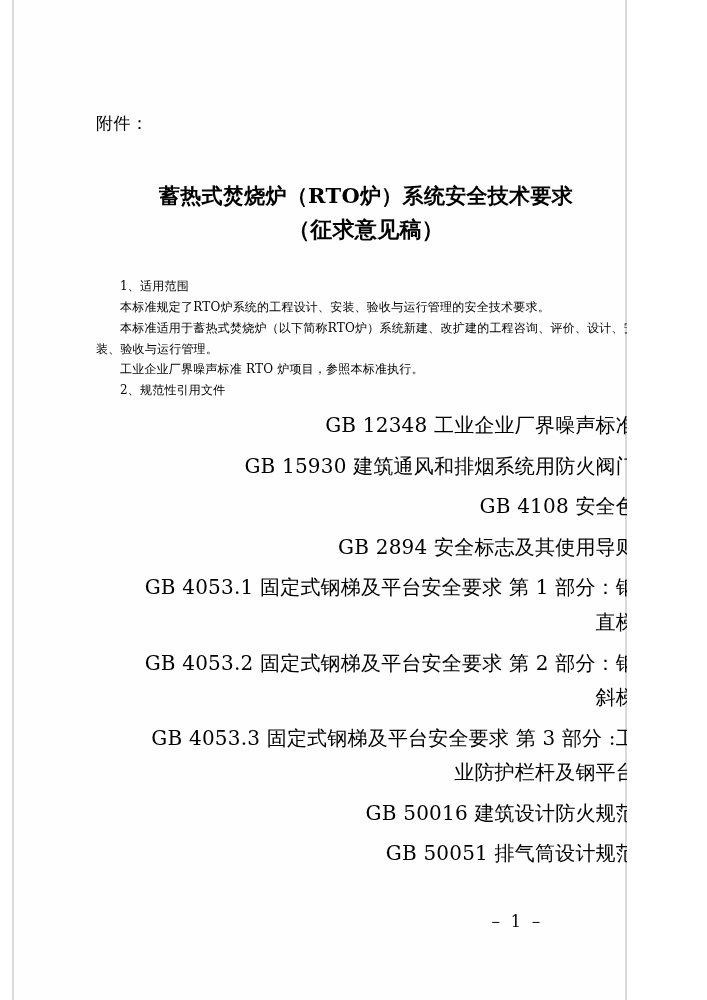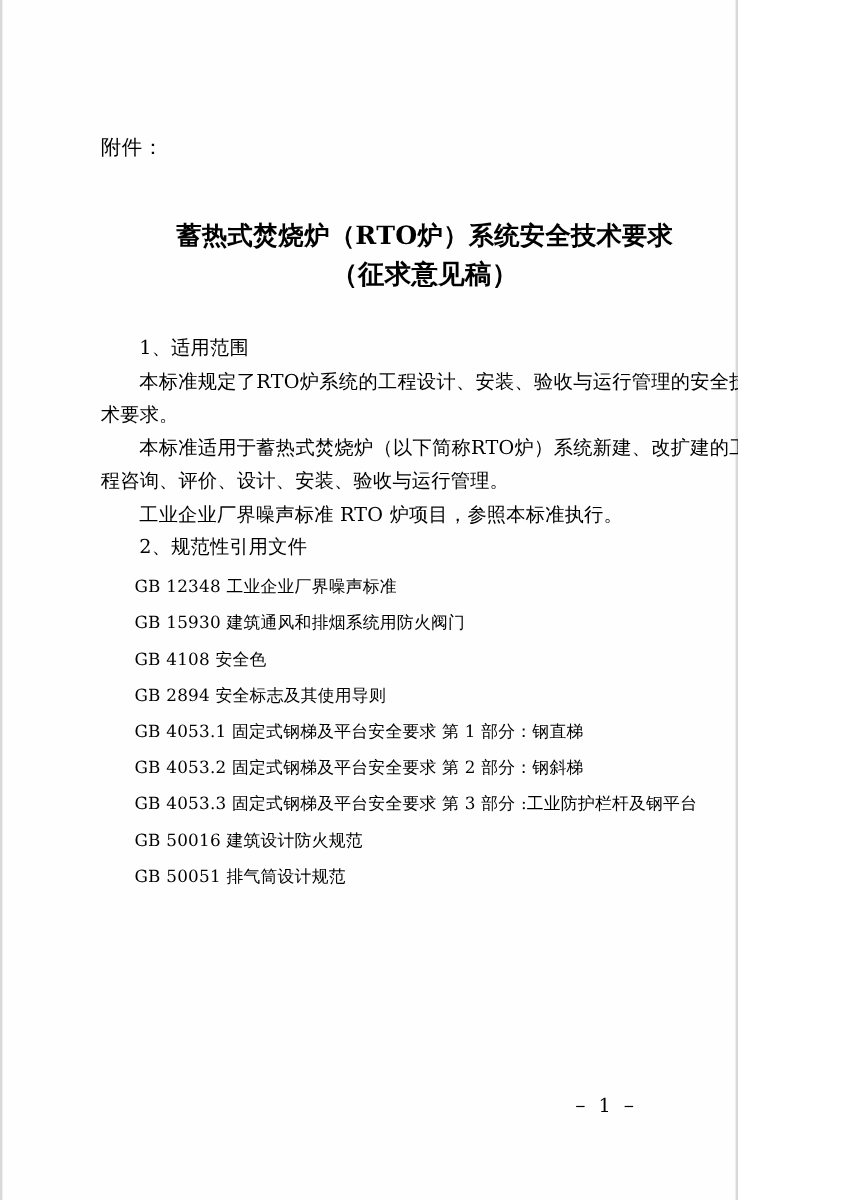--- a/index.html
+++ b/index.html
@@ -9,21 +9,21 @@
   }
   body {
     width: 707px;
     height: 1000px;
     position: relative;
     font-family: "DejaVu Serif", "Liberation Serif", serif;
     color: #000000;
   }
   .page {
     position: absolute;
-    left: 0;
+    left: 12px;
     top: 0;
     width: 615px;
     height: 1000px;
     background: #fefefe;
     overflow: hidden;
   }
   .page-border-left {
     position: absolute;
     left: 0; top: 0; width: 2px; height: 1000px;
     background: #d9d9d9;
@@ -58,34 +58,35 @@
     font-size: 22px;
     font-weight: bold;
     line-height: 1.55;
     letter-spacing: 0.3px;
   }
   .body-block {
     margin-top: 30px;
   }
   p.para {
     margin: 0 0 0 0;
-    font-size: 16px;
+    font-size: 12px;
     line-height: 1.73;
     text-align: justify;
     text-justify: inter-ideograph;
     letter-spacing: 0.2px;
   }
   p.indent {
     text-indent: 2em;
   }
   .std-line {
-    font-size: 14px;
+    font-size: 20px;
     line-height: 1.73;
     text-indent: 2em;
     letter-spacing: 0.2px;
+    text-align: right;
   }
   .std-list {
     margin-top: 4px;
   }
   .std-list p {
     margin: 0;
     padding: 3px 0 3px 0;
   }
   .page-number {
     position: absolute;

